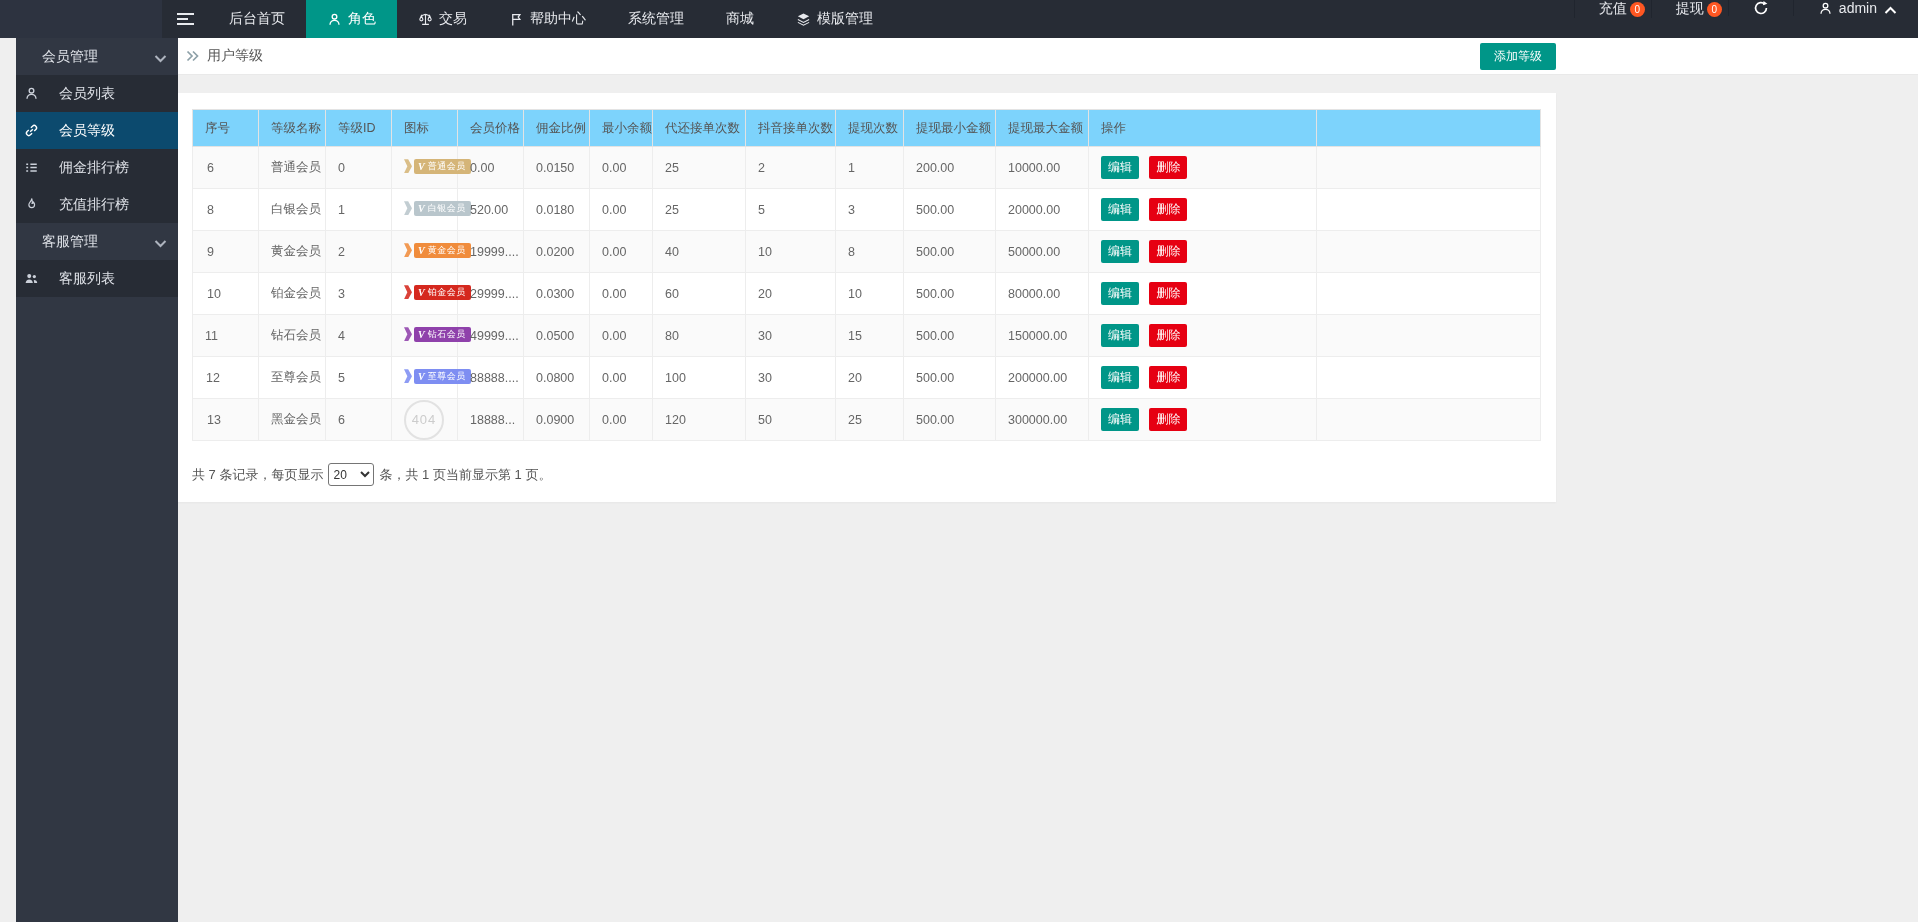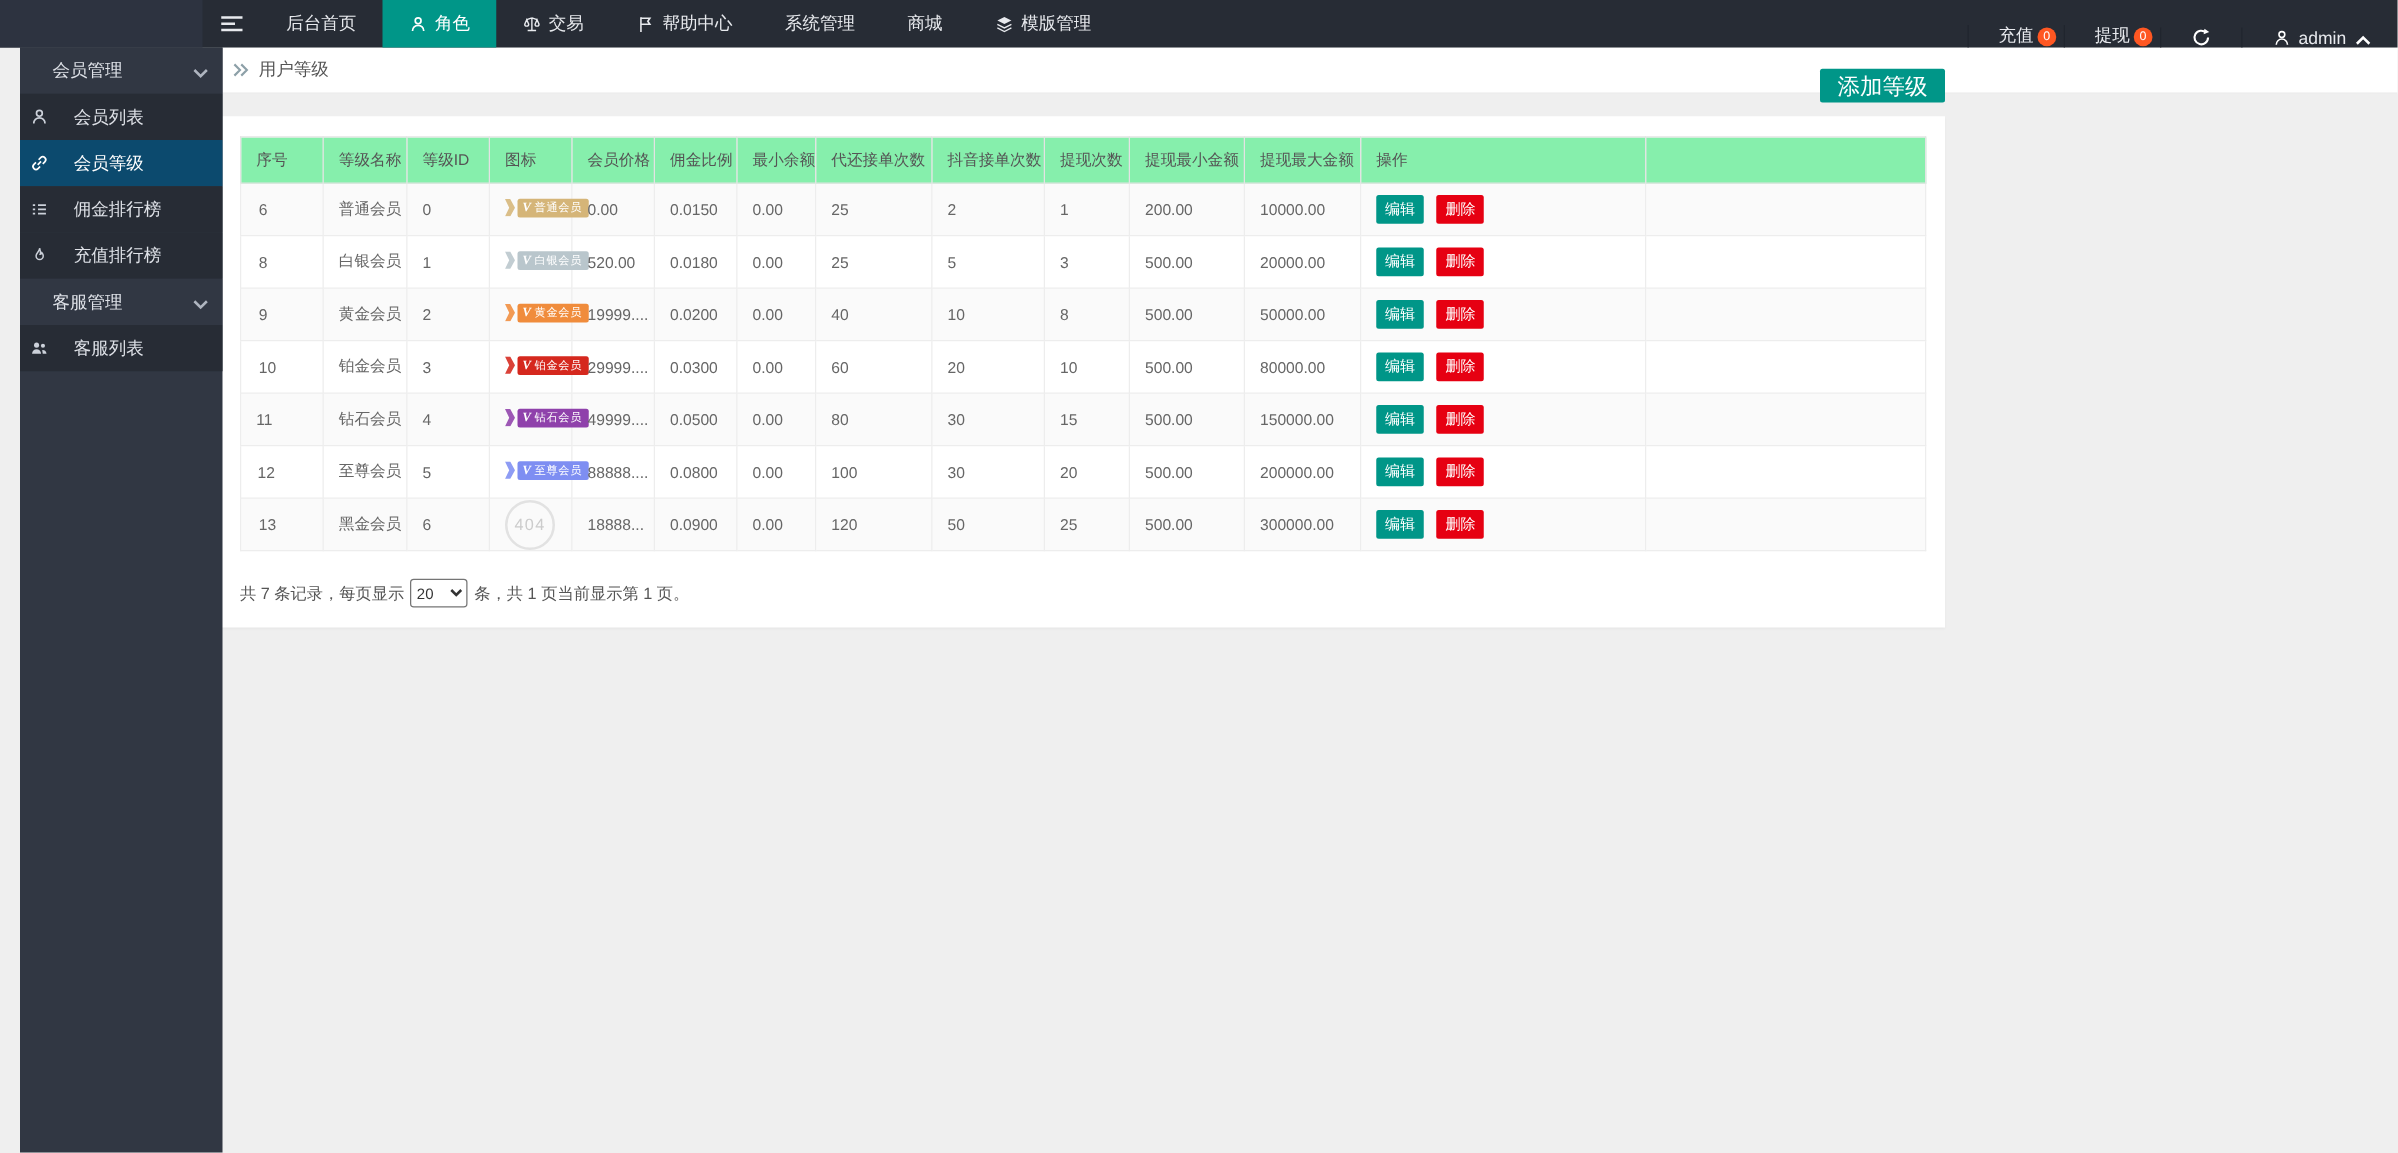--- a/index.html
+++ b/index.html
@@ -12,21 +12,21 @@
   .topbar-left-pad { width:162px; background:#2d3340; }
   .nav-toggle { width:46px; display:flex; align-items:center; justify-content:center; cursor:pointer; }
   .hamburger { width:17px; }
   .hamburger i { display:block; height:2px; background:#e8eaee; margin:3px 0; }
   .hamburger i.mid { width:11px; }
   .nav-menu { display:flex; align-items:stretch; }
   .nav-item { display:flex; align-items:center; gap:6px; padding:0 21px;
     color:#e8eaee; font-size:14px; cursor:pointer; white-space:nowrap; }
   .nav-item.active { background:#009688; color:#fff; }
   .nav-item svg { width:15px; height:15px; }
-  .nav-right { margin-left:auto; display:flex; align-items:flex-end; }
+  .nav-right { margin-left:auto; display:flex; align-items:flex-start; }
   .nav-right .nav-item { position:relative; padding:0 24px; border-left:1px solid #20252e; }
   .count-badge { position:absolute; top:2px; right:6px; min-width:15px; height:15px;
     background:#ff5722; color:#fff; border-radius:8px; font-size:10px;
     line-height:15px; text-align:center; padding:0 2px; }
   .chev { width:11px; height:11px; }
 
   
   .sidebar { position:absolute; left:16px; top:38px; width:162px; height:884px;
     background:#313743; z-index:20; }
   .side-item { height:37px; display:flex; align-items:center; color:#dfe2e8;
@@ -37,30 +37,30 @@
   .side-item svg { width:15px; height:15px; flex:0 0 auto; }
 
   
   .main { position:absolute; left:162px; top:38px; width:1756px; height:884px;
     background:#efefef; }
   .crumb-bar { position:relative; height:37px; background:#fff;
     border-bottom:1px solid #e9e9e9; display:flex; align-items:center; padding-left:24px; }
   .crumb-bar svg { width:14px; height:12px; margin-right:7px; }
   .crumb-title { font-size:14px; color:#555; }
   .add-btn { position:absolute; right:362px; top:5px; height:27px; padding:0 14px;
-    background:#009688; color:#fff; border:none; border-radius:2px; font-size:18px;
-    cursor:pointer; font-family:inherit;margin-top:12px; }
+    background:#009688; color:#fff; border:none; border-radius:2px; font-size:12px;
+    cursor:pointer; font-family:inherit; }
 
   .page-body { padding:18px 0 0 14px; }
   .card { width:1380px; background:#fff; padding:16px; box-shadow:0 1px 2px rgba(0,0,0,.04); }
 
   
   table { table-layout:fixed; width:1348px; border-collapse:collapse;
     border:1px solid #e6e6e6; }
-  th { background:#86efac; height:37px; font-weight:normal; font-size:12.5px;
+  th { background:#7dd3fc; height:37px; font-weight:normal; font-size:12.5px;
     color:#555; text-align:left; padding-left:12px; border:1px solid #e3e3e3; }
   td { height:42px; font-size:12.5px; color:#666; text-align:left;
     padding-left:12px; border:1px solid #ededed; background:#fff; }
   tr.stripe td { background:#fafafa; }
 
   
   .lv-badge { display:inline-flex; align-items:center; }
   .badge-arrow { width:8px; height:14px; margin-right:2px;
     clip-path:polygon(0 0,52% 0,100% 50%,52% 100%,0 100%,42% 50%); opacity:.88; }
   .badge-body { display:inline-flex; align-items:center; height:15px; padding:0 5px 0 4px;

